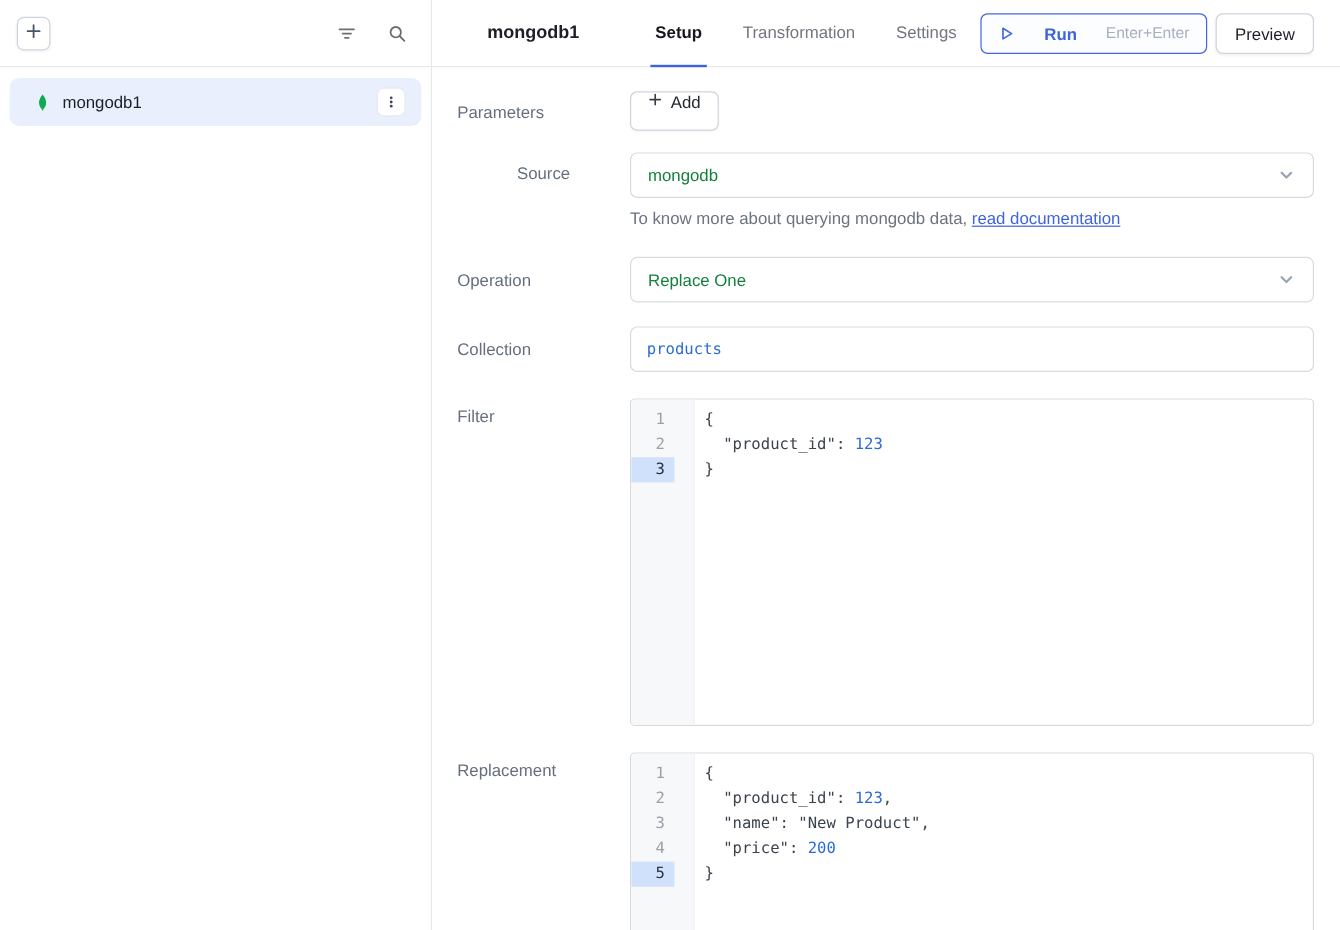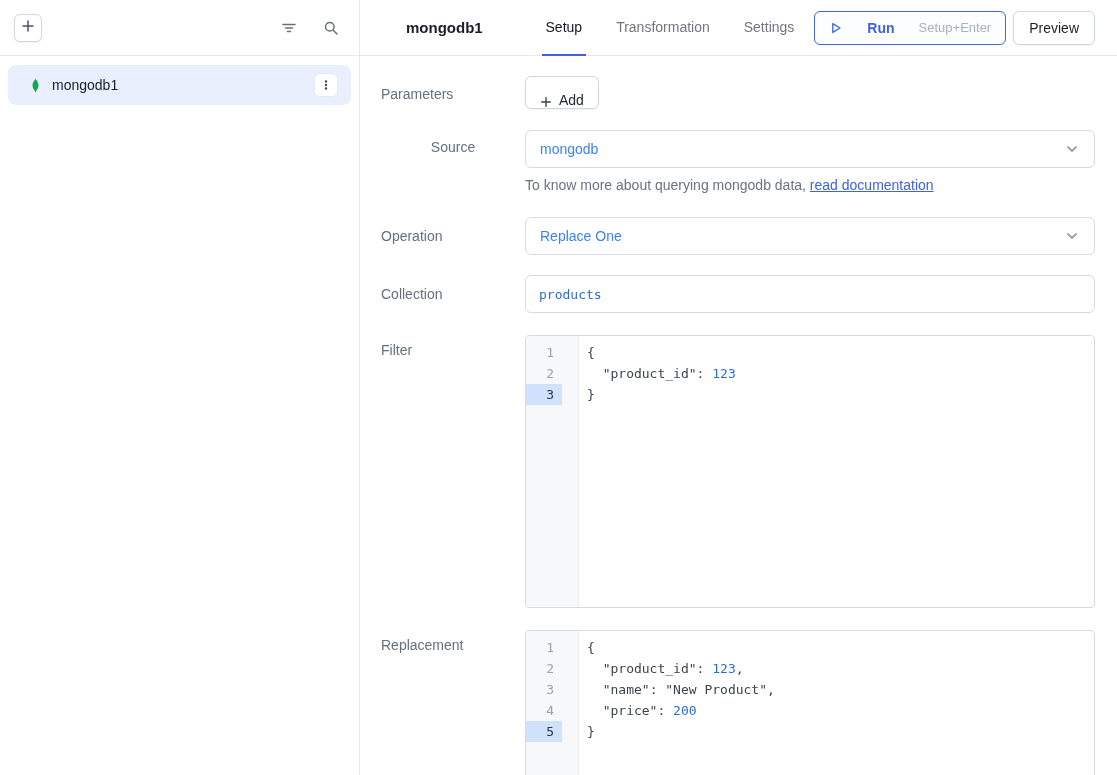--- a/index.html
+++ b/index.html
@@ -21,44 +21,44 @@
   .query-item-label { margin-left:9px; font-size:14px; color:#1b1f24; }
   .kebab-btn { margin-left:auto; width:24px; height:24px; background:#fff; border:1px solid #e7eaf0; border-radius:6px; display:flex; align-items:center; justify-content:center; cursor:pointer; }
 
   
   .main { flex:1; display:flex; flex-direction:column; min-width:0; }
   .main-header { height:56px; flex-shrink:0; border-bottom:1px solid #e6e8ec; display:flex; align-items:center; padding:0 22px 0 46px; }
   .query-title { font-size:15px; font-weight:600; color:#1c1f26; }
 
   .tabs { margin-left:auto; display:flex; gap:26px; height:56px; margin-right:16px; }
   .tab { display:flex; align-items:center; font-size:14px; color:#71767d; padding:0 4px; border-bottom:2px solid transparent; cursor:pointer; }
-  .tab.active { color:#16181d; font-weight:400; border-bottom-color:#3e63dd; }
+  .tab.active { color:#16181d; font-weight:700; border-bottom-color:#3e63dd; }
 
   .btn-run { height:34px; border:1px solid #4366e0; background:#fcfdff; border-radius:6px; display:flex; align-items:center; gap:24px; padding:0 14px; margin-right:7px; cursor:pointer; }
   .run-label { font-size:14px; font-weight:600; color:#3e63dd; }
   .run-shortcut { font-size:13px; color:#a7b0c0; }
   .btn-preview { height:34px; border:1px solid #d0d5dd; background:#fff; border-radius:6px; padding:0 15px; font-size:14px; font-weight:500; color:#1c1f26; box-shadow:0 1px 2px rgba(16,24,40,.05); cursor:pointer; font-family:inherit; }
 
   
   .content { padding:20px 21px 0; height:719px; overflow:hidden; }
   .form-row { display:grid; grid-template-columns:144px 570px; align-items:center; }
   .form-row.align-top { align-items:start; }
   .form-row.align-top .form-label { padding-top:7px; }
   .form-label { font-size:14px; color:#64707d; }
 
   .r-parameters { margin-bottom:18px; }
   .r-source { margin-bottom:22px; align-items:start; }
   .r-source .form-label { padding-top:9px;text-align:center; }
   .r-operation { margin-bottom:20px; }
   .r-collection { margin-bottom:22px; }
   .r-filter { margin-bottom:22px; }
 
-  .btn-add { height:33px; width:fit-content; border:1px solid #d0d5dd; border-radius:6px; background:#fff; display:inline-flex; align-items:flex-end; gap:7px; padding:0 14px; font-size:14px; color:#23272e; box-shadow:0 1px 2px rgba(16,24,40,.05); cursor:pointer; font-family:inherit; }
-
-  .select { height:38px; border:1px solid #d7dbdf; border-radius:6px; background:#fff; display:flex; align-items:center; justify-content:space-between; padding:0 14px; font-size:14px; color:#3b82f6; cursor:pointer; }
+  .btn-add { height:33px; width:fit-content; border:1px solid #d0d5dd; border-radius:6px; background:#fff; display:inline-flex; align-items:flex-start; gap:7px; padding:0 14px; font-size:14px; color:#23272e; box-shadow:0 1px 2px rgba(16,24,40,.05); cursor:pointer; font-family:inherit; }
+
+  .select { height:38px; border:1px solid #d7dbdf; border-radius:6px; background:#fff; display:flex; align-items:center; justify-content:space-between; padding:0 14px; font-size:14px; color:#15803d; cursor:pointer; }
 
   .helper { margin-top:7px; font-size:14px; line-height:20px; color:#6b7280; }
   .helper a { color:#3e63dd; text-decoration:underline; cursor:pointer; }
 
   .code-input { height:38px; border:1px solid #d7dbdf; border-radius:6px; background:#fff; display:flex; align-items:center; padding:15px 13px; font-family:"DejaVu Sans Mono", monospace; font-size:13px; color:#2b6cd4; cursor:text; }
 
   .editor { height:273px; border:1px solid #d7dbdf; border-radius:4px; background:#fff; display:flex; overflow:hidden; font-family:"DejaVu Sans Mono", monospace; font-size:13px; cursor:text; }
   .gutter { width:53px; flex-shrink:0; background:#f7f8f9; padding-top:6px; border-right:1px solid #eef0f2; }
   .lineno { width:36px; height:21px; line-height:21px; text-align:right; padding-right:8px; color:#99a1ab; }
   .lineno.active { background:#cfe1fb; color:#2c3440; }
@@ -133,21 +133,21 @@
         </div>
       </nav>
 
       <button class="btn-run">
         <span style="display:flex">
           <svg width="14" height="14" viewBox="0 0 14 14">
               <path d="M3.8 2.6 L11 7 L3.8 11.4 Z" fill="none" stroke="#4169e1" stroke-width="1.4" stroke-linejoin="round"></path>
             </svg>
         </span>
         <span class="run-label">Run</span>
-        <span class="run-shortcut">Setup+Enter</span>
+        <span class="run-shortcut">Enter+Enter</span>
       </button>
       <button class="btn-preview">Preview</button>
     </header>
 
     <div class="content">
 
       <div class="form-row r-parameters">
         <div class="form-label">Parameters</div>
         <div>
           <button class="btn-add">

